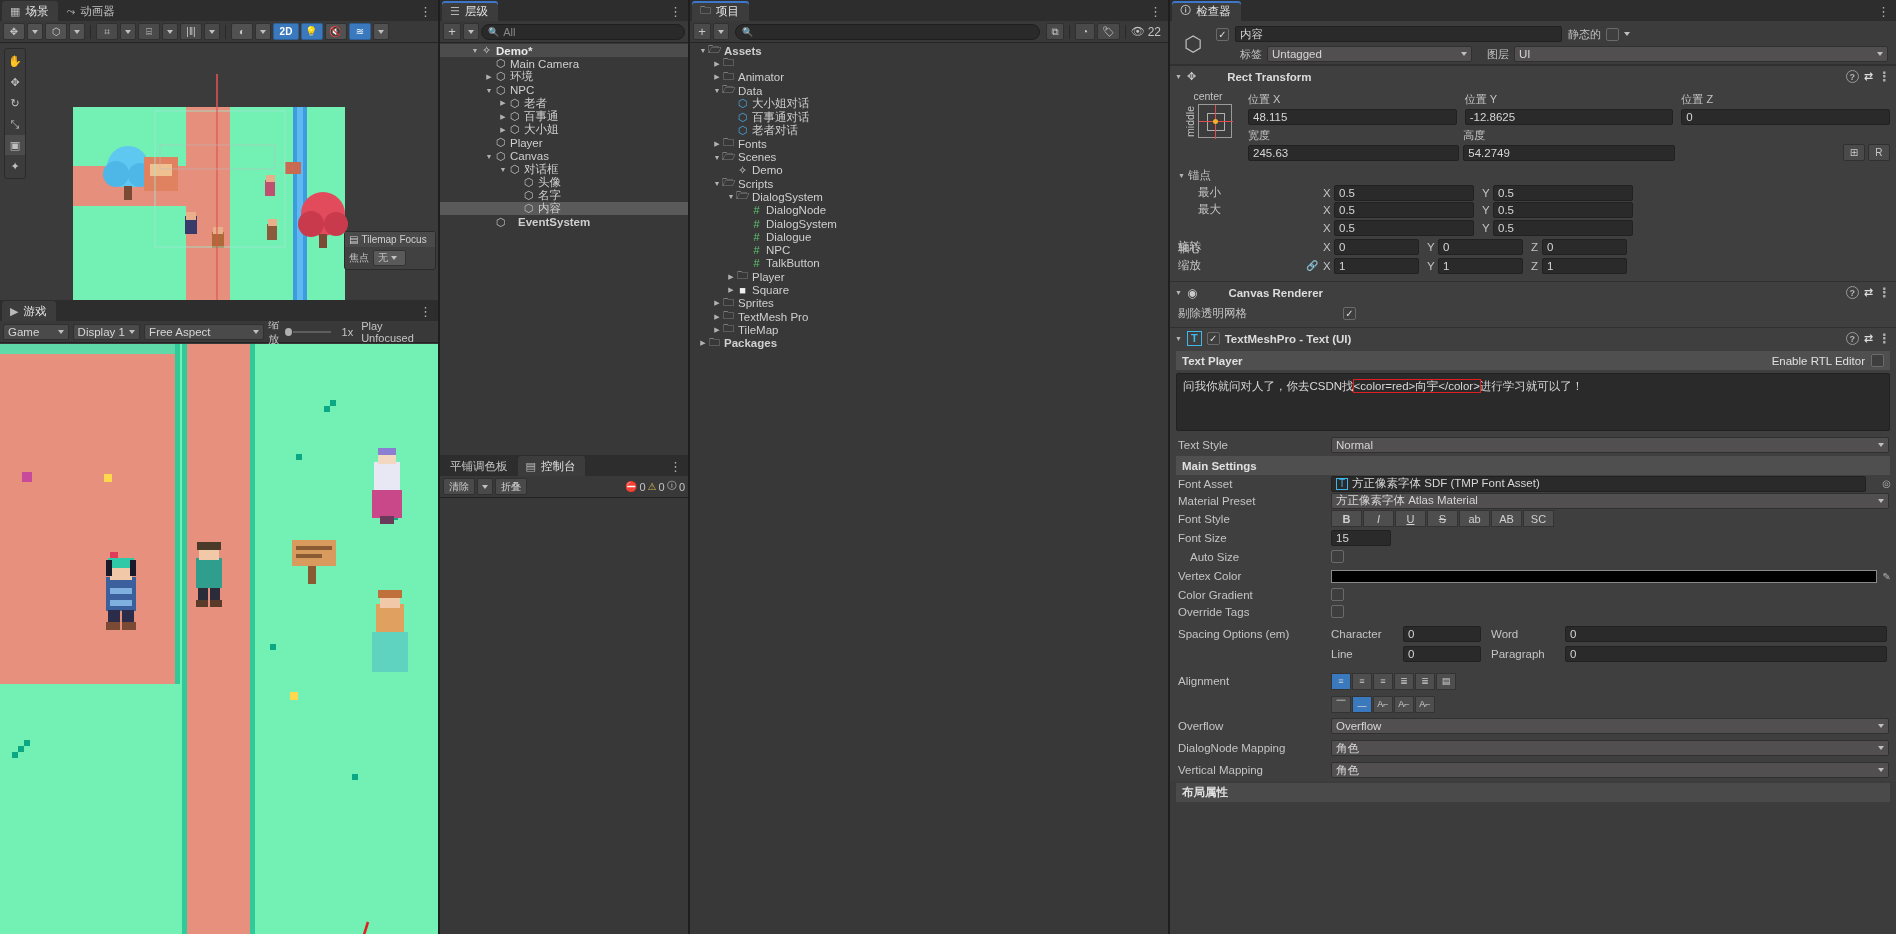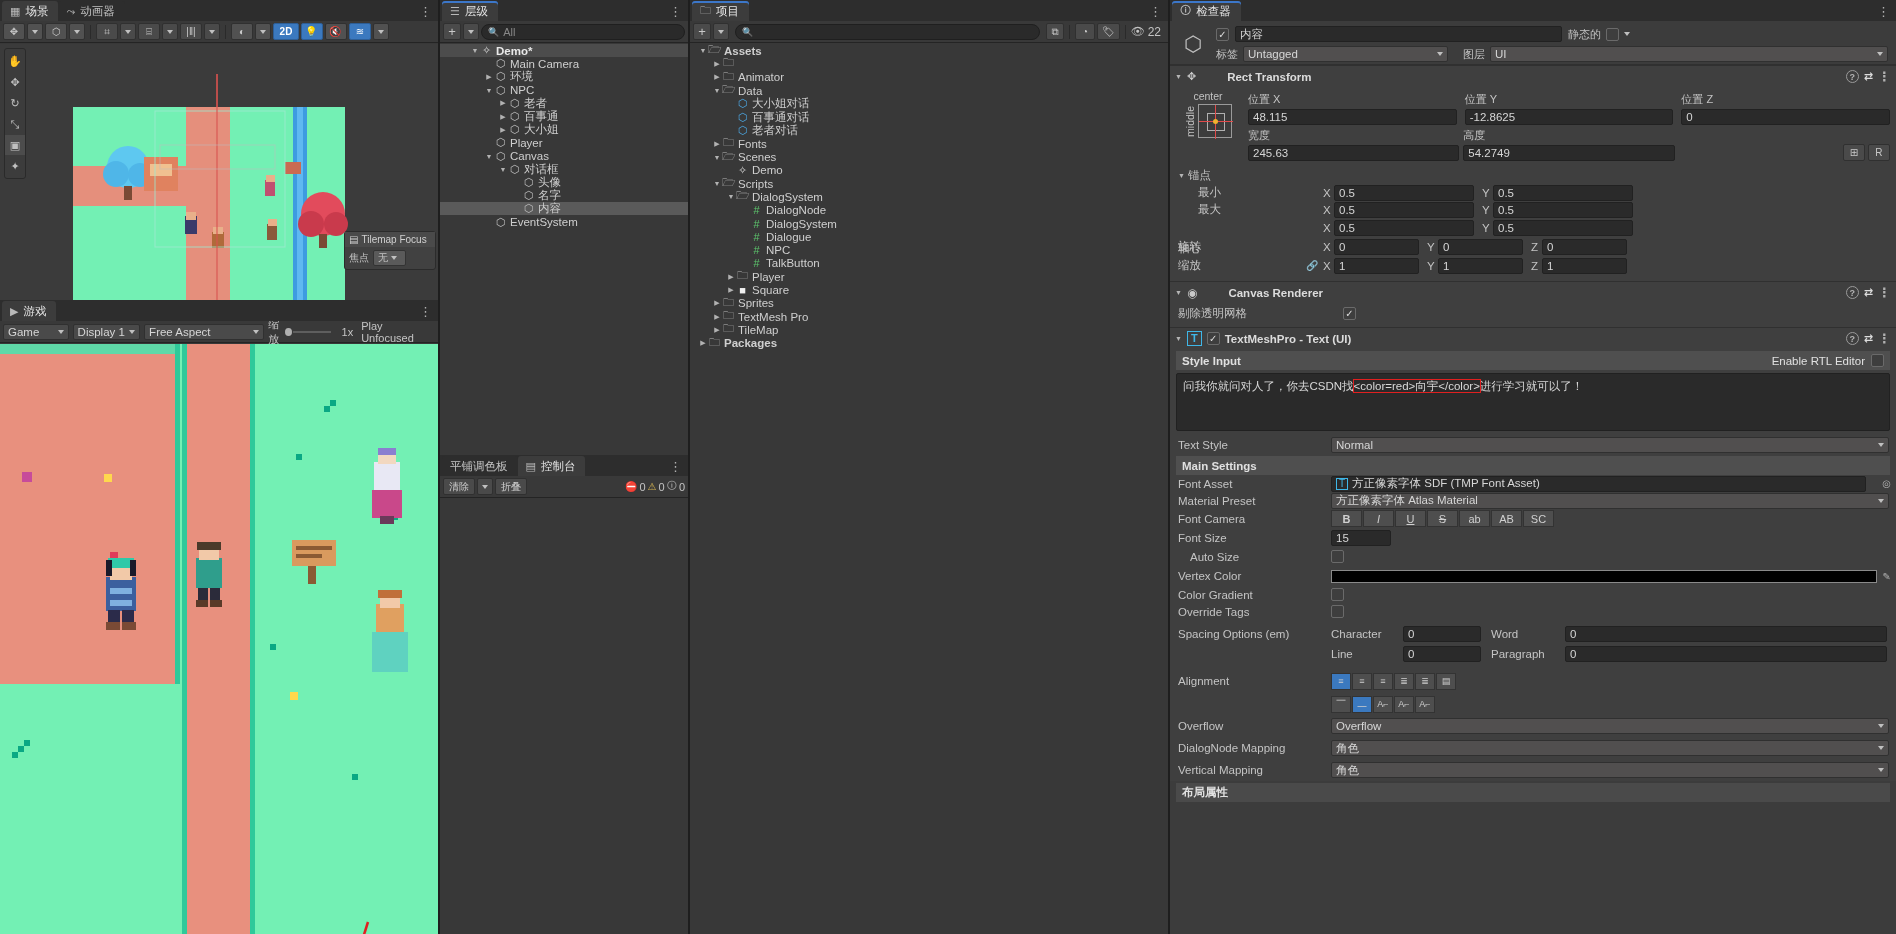--- a/index.html
+++ b/index.html
@@ -425,21 +425,21 @@
         <div class="row sel" style="height: 13.2px;">
           <span style="width: 72px; flex: 0 0 auto;"></span>
           <span class="arw none">·</span>
           <span class="go" style="color: rgb(185, 185, 185);">⬡</span>
           <span style="margin-left: 3px;">内容</span>
         </div>
         <div class="row" style="height: 13.2px;">
           <span style="width: 44px; flex: 0 0 auto;"></span>
           <span class="arw none">·</span>
           <span class="go" style="color: rgb(185, 185, 185);">⬡</span>
-          <span style="margin-left: 3px;">EventSystem</span>
+          <span style="margin-left: 11px; font-weight: bold;">EventSystem</span>
         </div>
       </div>
   </div>
 
   <div class="panel" id="cons">
     <div class="tabbar">
       <div class="tab" style="margin-left:2px;">
         <span>平铺调色板</span>
       </div>
       <div class="tab active">
@@ -665,21 +665,21 @@
             <div class="chk">✓</div>
             <div class="field" style="flex:1;max-width:327px;">
               <span>内容</span>
             </div>
             <div style="display:flex;align-items:center;gap:5px;">
               <span class="lbl">静态的</span>
               <div class="tinybox"></div>
               <i class="caret"></i>
             </div>
           </div>
-          <div style="display:flex;align-items:center;gap:5px;">
+          <div style="display:flex;align-items:center;gap:5px;margin-left:24px;">
             <span class="lbl">标签</span>
             <div class="drop" style="width:205px;gap:44px;">
               <span>Untagged</span>
                 <i class="caret"></i>
             </div>
             <span class="lbl" style="margin-left:10px;">图层</span>
             <div class="drop" style="flex:1;">
               <span>UI</span>
                 <i class="caret"></i>
             </div>
@@ -849,21 +849,21 @@
           <span style="color:#3fb7e8;font-size:11px;border:1px solid #3fb7e8;padding:0 3px;line-height:13px;">T</span>
           <div class="chk">✓</div>
           <span>TextMeshPro - Text (UI)</span>
           <div style="flex:1"></div>
           <span class="helpico">?</span>
           <span style="font-size:11px;">⇄</span>
           <span class="kebab">⋮</span>
         </div>
 
         <div class="bluebar" style="margin:2px 6px 0 6px;">
-          <span>Style Input</span>
+          <span>Text Player</span>
           <div style="flex:1"></div>
           <span style="font-weight:normal;">Enable RTL Editor</span>
           <div class="tinybox" style="margin-left:6px;"></div>
         </div>
 
         <div style="margin:3px 6px 0 6px;height:58px;background:#2a2a2a;border:1px solid #212121;border-radius:2px;padding:4px 6px;font-size:11.5px;color:#d8d8d8;line-height:16px;overflow:hidden;">
           <span>问我你就问对人了，你去CSDN找</span><span style="outline:1.5px solid #e02020;">&lt;color=red&gt;向宇&lt;/color&gt;</span><span>进行学习就可以了！</span>
         </div>
 
         <div class="ispRow" style="height:22px;margin-top:3px;">
@@ -887,21 +887,21 @@
           <span style="color:#b0b0b0;font-size:10px;">◎</span>
         </div>
         <div class="ispRow">
           <span class="lbl" style="width:153px;">Material Preset</span>
           <div class="drop" style="flex:1;margin-right:2px;">
             <span>方正像素字体 Atlas Material</span>
               <i class="caret"></i>
           </div>
         </div>
         <div class="ispRow" style="height:19px;">
-          <span class="lbl" style="width:153px;">Font Camera</span>
+          <span class="lbl" style="width:153px;">Font Style</span>
           <div id="fontStyleBtns" style="display:flex;gap:1px;">
               <div class="styleBtn" style="font-weight: bold;">B</div>
               <div class="styleBtn" style="font-style: italic;">I</div>
               <div class="styleBtn" style="text-decoration: underline;">U</div>
               <div class="styleBtn" style="text-decoration: line-through;">S</div>
               <div class="styleBtn">ab</div>
               <div class="styleBtn">AB</div>
               <div class="styleBtn">SC</div>
             </div>
         </div>

